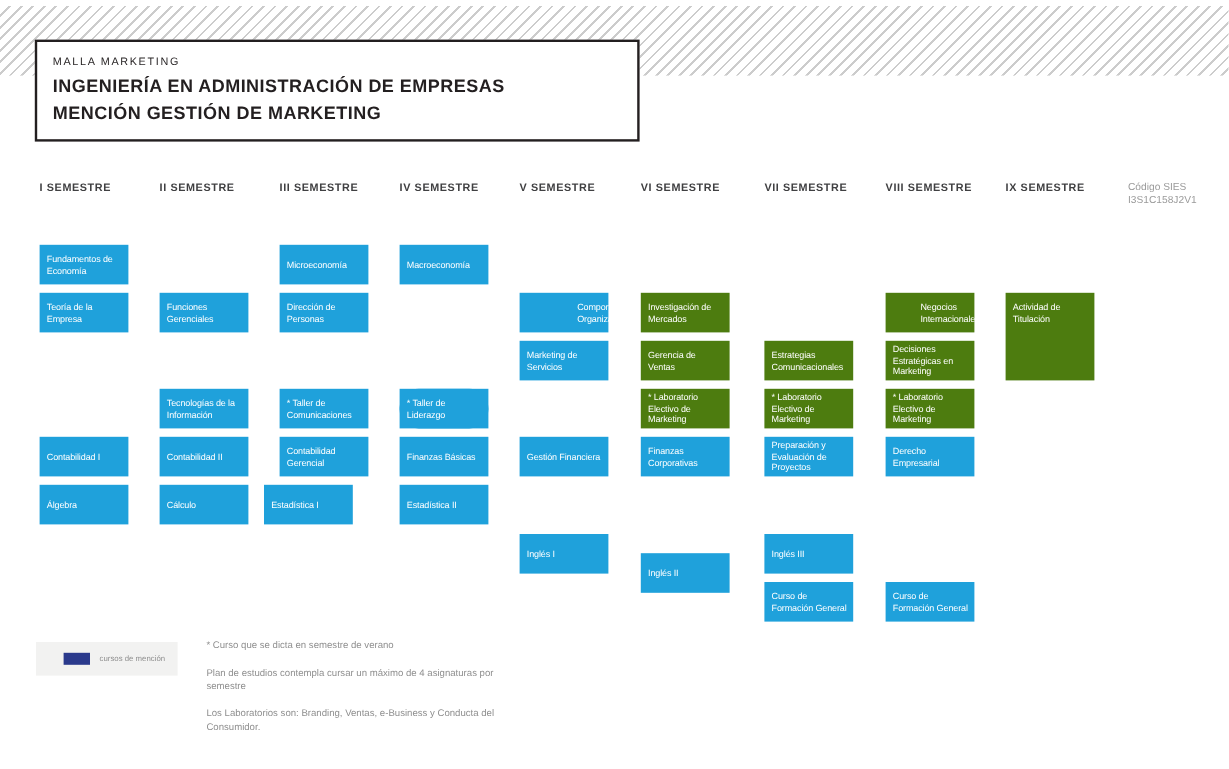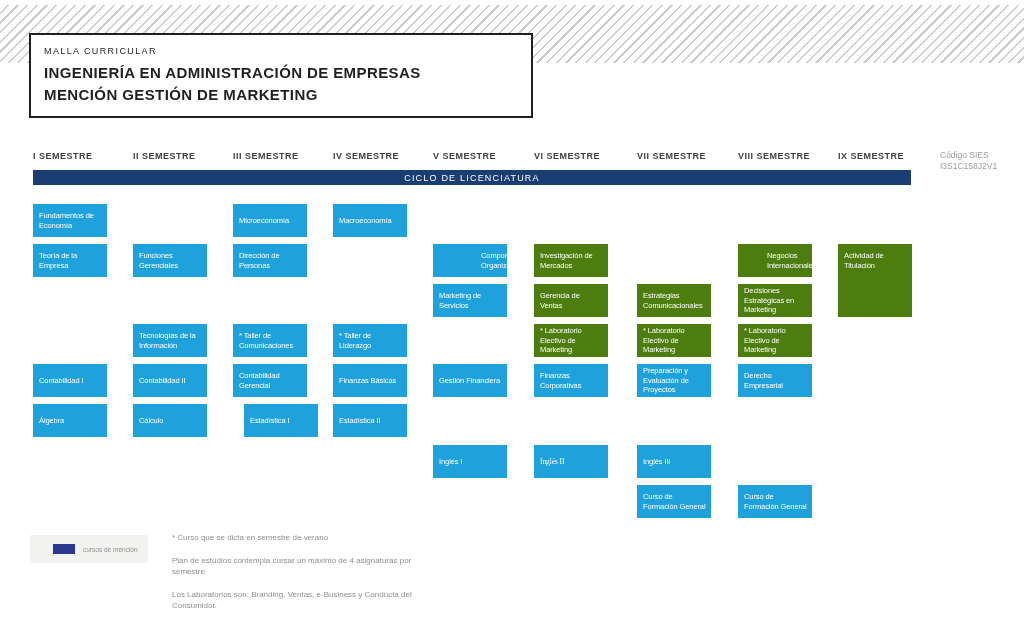--- a/index.html
+++ b/index.html
@@ -61,31 +61,30 @@
   .notes p{margin:0 0 12px 0;}
 </style>
 </head>
 <body>
 
 <div class="page">
 
   <div class="hatch"></div>
 
   <div class="title-box">
-    <div class="eyebrow">MALLA CURRICULAR</div>
+    <div class="eyebrow">MALLA MARKETING</div>
     <div class="title-line">INGENIERÍA EN ADMINISTRACIÓN DE EMPRESAS</div>
     <div class="title-line">MENCIÓN GESTIÓN DE MARKETING</div>
   </div>
 
   <div class="sies">
     <div>Código SIES</div>
     <div>I3S1C158J2V1</div>
   </div>
 
-  <div class="band">CICLO DE LICENCIATURA</div>
 
   <div class="grid">
       <div class="sem-label" style="left: 33px;">I SEMESTRE</div>
       <div class="course light" style="left: 33px; top: 204px;">
         <span>Fundamentos de Economía</span>
       </div>
       <div class="course light" style="left: 33px; top: 244px;">
         <span>Teoría de la Empresa</span>
       </div>
       <div class="course light" style="left: 33px; top: 364px;">
@@ -113,21 +112,21 @@
       </div>
       <div class="course light" style="left: 233px; top: 244px;">
         <span>Dirección de Personas</span>
       </div>
       <div class="course light" style="left: 233px; top: 324px;">
         <span>* Taller de Comunicaciones</span>
       </div>
       <div class="course light" style="left: 233px; top: 364px;">
         <span>Contabilidad Gerencial</span>
       </div>
-      <div class="course light" style="left: 244px; top: 404px; align-items: center;">
+      <div class="course light" style="left: 220px; top: 404px; align-items: center;">
         <span>Estadística I</span>
       </div>
       <div class="sem-label" style="left: 333px;">IV SEMESTRE</div>
       <div class="course light" style="left: 333px; top: 204px;">
         <span>Macroeconomía</span>
       </div>
       <div class="course light" style="left: 333px; top: 284px; margin-top: 40px;">
         <span>Gestión Comercial</span>
       </div>
       <div class="course light" style="left: 333px; top: 324px; border-radius: 16px;">
@@ -158,21 +157,21 @@
       </div>
       <div class="course dark" style="left: 534px; top: 284px;">
         <span>Gerencia de Ventas</span>
       </div>
       <div class="course dark" style="left: 534px; top: 324px;">
         <span>* Laboratorio Electivo de Marketing</span>
       </div>
       <div class="course light" style="left: 534px; top: 364px;">
         <span>Finanzas Corporativas</span>
       </div>
-      <div class="course light" style="left: 534px; top: 445px; font-family: Liberation Serif, serif;">
+      <div class="course light" style="left: 534px; top: 461px;">
         <span>Inglés II</span>
       </div>
       <div class="sem-label" style="left: 637px;">VII SEMESTRE</div>
       <div class="course dark" style="left: 637px; top: 284px;">
         <span>Estrategias Comunicacionales</span>
       </div>
       <div class="course dark" style="left: 637px; top: 324px;">
         <span>* Laboratorio Electivo de Marketing</span>
       </div>
       <div class="course light" style="left: 637px; top: 364px;">

